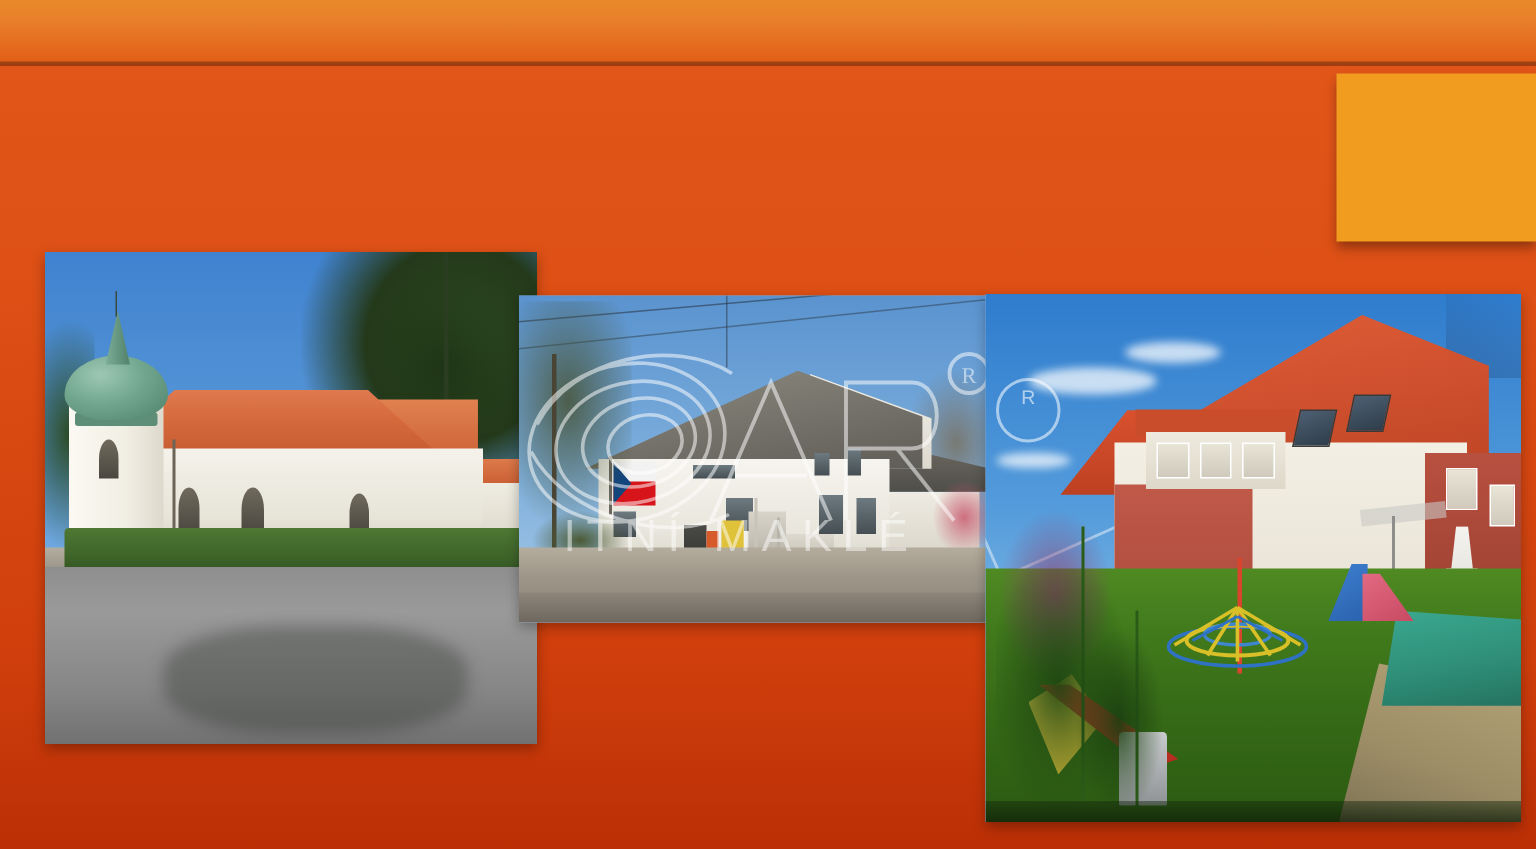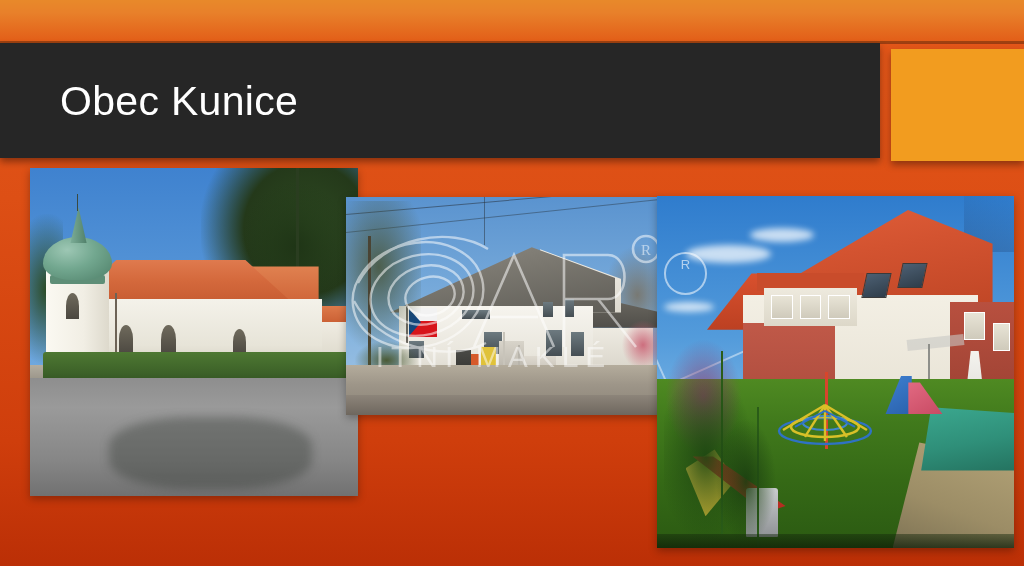--- a/index.html
+++ b/index.html
@@ -241,23 +241,20 @@
          background:linear-gradient(180deg, rgba(20,40,12,.45), rgba(14,30,8,.75)); }
 </style>
 </head>
 <body>
 
 <div class="slide">
 
   <div class="top-band"></div>
   <div class="top-band-shadow"></div>
 
-  <div class="title-bar">
-    <div class="title-text">Obec Kunice</div>
-  </div>
 
   <div class="accent-block"></div>
 
   <div class="photo p1">
     <div class="sky a"></div>
     <div class="treeL"></div>
     <div class="tree1"></div>
     <div class="tree1b"></div>
     <div class="trunk1"></div>
     <div class="bushrow"></div>

